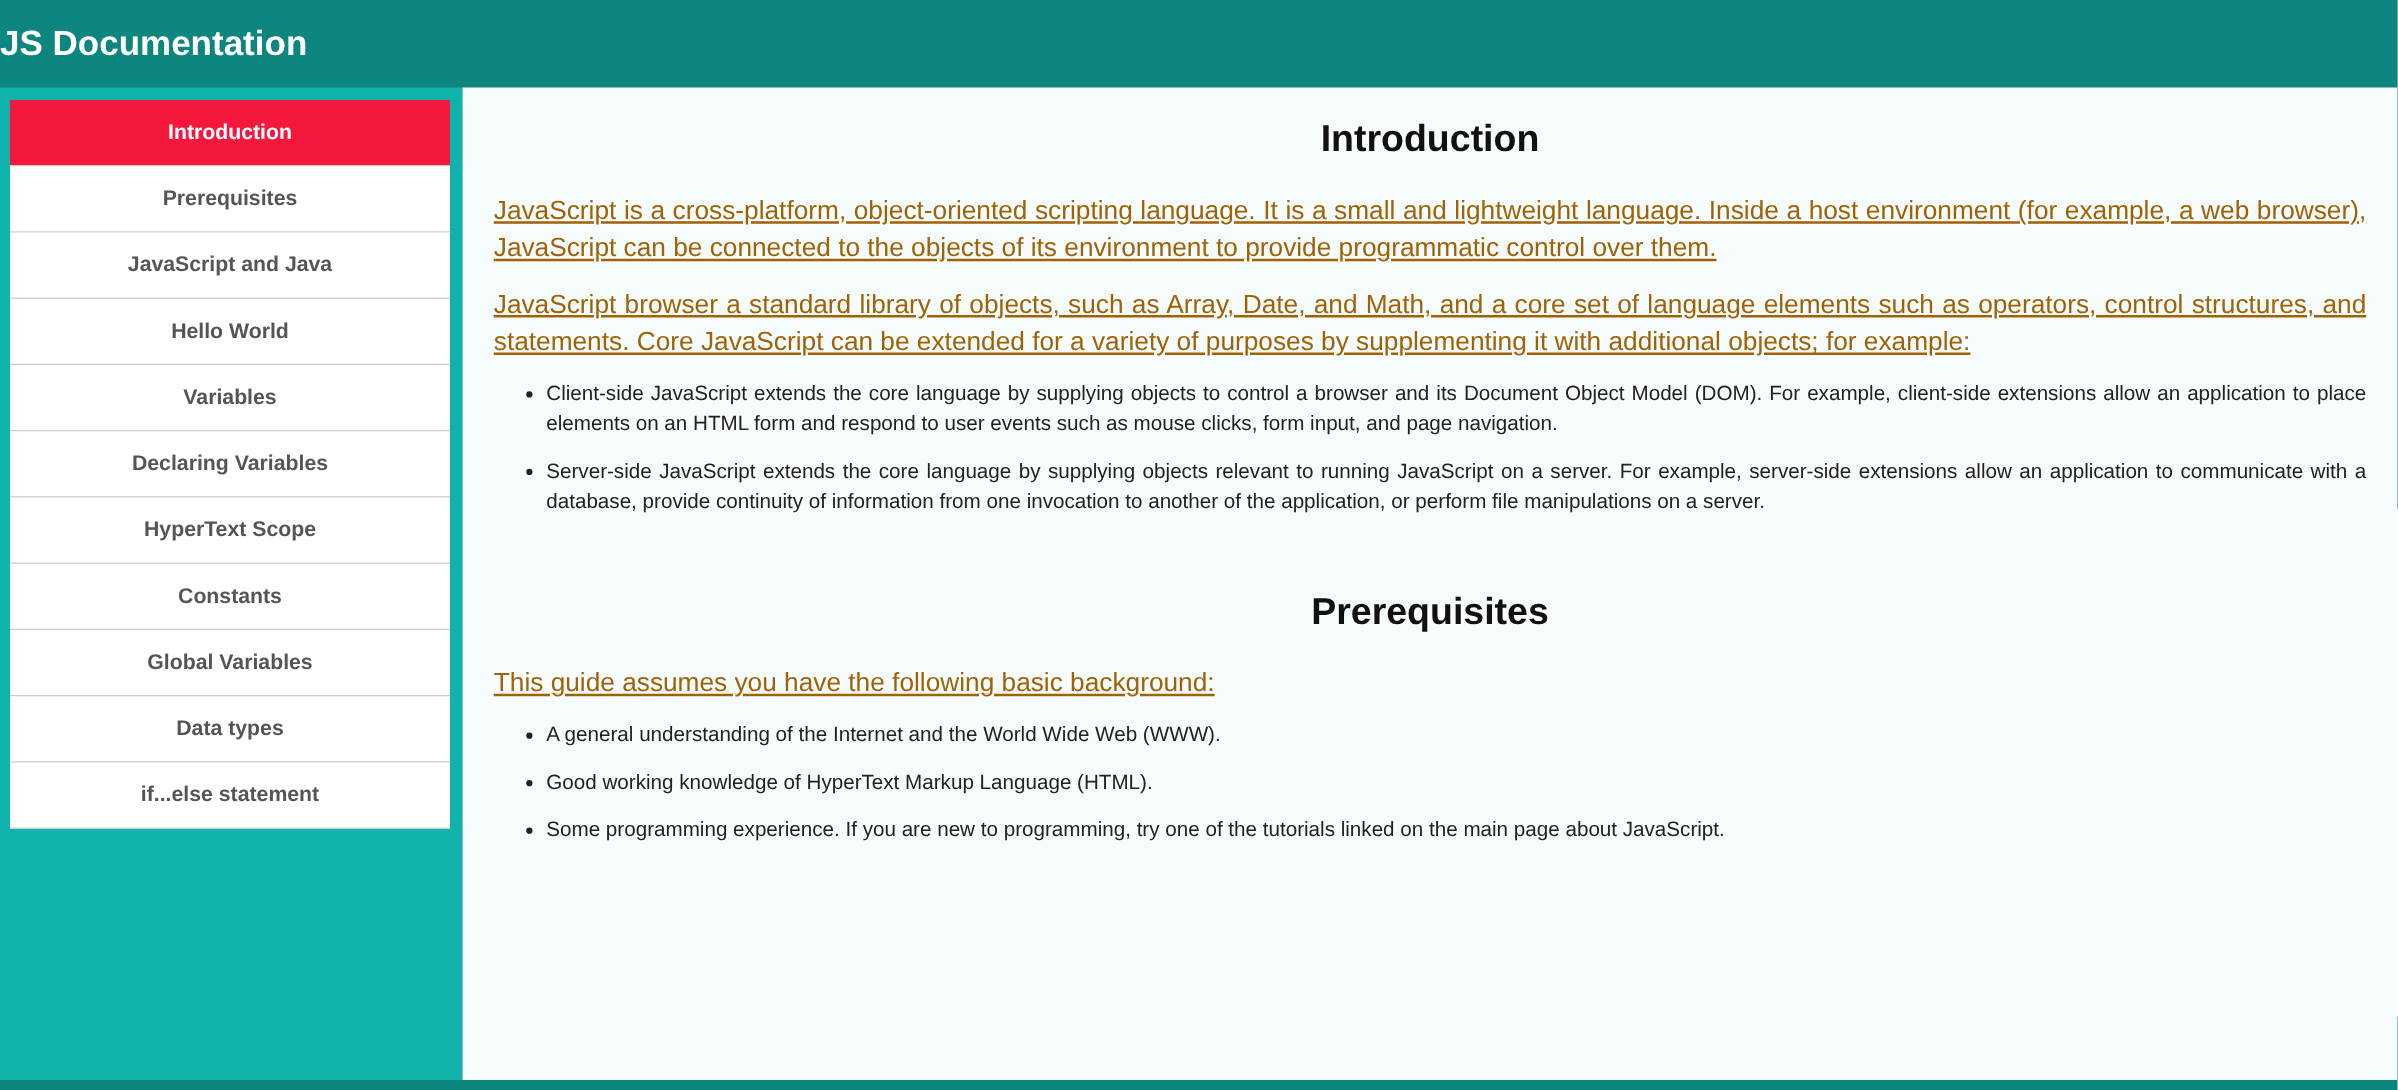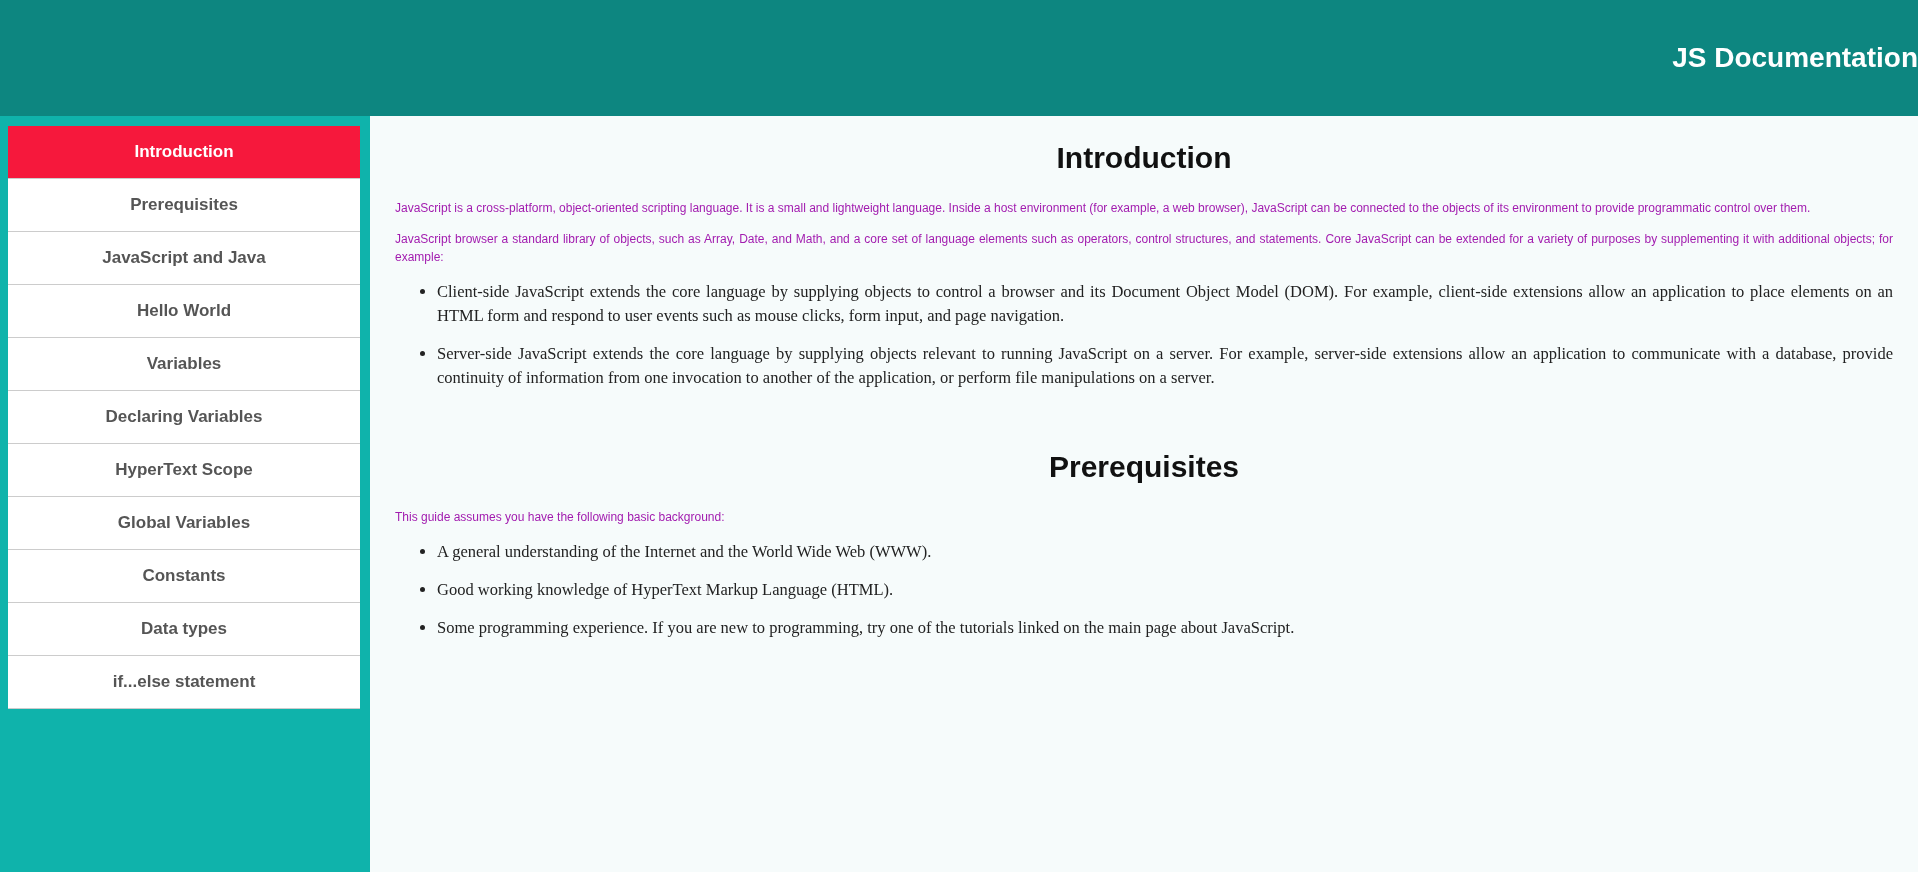--- a/index.html
+++ b/index.html
@@ -10,22 +10,22 @@
     
     body {
       font-family: 'Segoe UI', Tahoma, Geneva, Verdana, sans-serif;
       background-color: #0d8680;
       min-height: 100vh;
     }
     
     header {
       background-color: #0d8680;
       color: white;
-      text-align: right;
-      padding: 42px 0;
+      text-align: left;
+      padding: 19px 0;
     }
     
     header h1 {
       font-size: 28px;
       font-weight: bold;
     }
     
     .container {
       display: flex;
       background-color: #0d8680;
@@ -76,30 +76,30 @@
     section h2 {
       text-align: center;
       font-size: 30px;
       font-weight: bold;
       margin-bottom: 25px;
       color: #111;
     }
     
     section p {
       text-align: justify;
-      font-size: 12px;
+      font-size: 21px;
       line-height: 1.45;
       margin-bottom: 14px;
-      color: #a21caf;
+      color: #a16207;
+      text-decoration: underline;
     }
     
     section ul {
       padding-left: 42px;
       list-style-type: disc;
-      font-family: Liberation Serif, serif;
     }
     
     section ul li {
       text-align: justify;
       font-size: 16.5px;
       line-height: 1.45;
       margin-bottom: 14px;
       color: #222;
     }
   </style>
@@ -128,24 +128,24 @@
       <li class="nav-item">
         <a href="#">Variables</a>
       </li>
       <li class="nav-item">
         <a href="#">Declaring Variables</a>
       </li>
       <li class="nav-item">
         <a href="#">HyperText Scope</a>
       </li>
       <li class="nav-item">
-        <a href="#">Global Variables</a>
+        <a href="#">Constants</a>
       </li>
       <li class="nav-item">
-        <a href="#">Constants</a>
+        <a href="#">Global Variables</a>
       </li>
       <li class="nav-item">
         <a href="#">Data types</a>
       </li>
       <li class="nav-item">
         <a href="#">if...else statement</a>
       </li>
     </ul>
   </nav>
 

